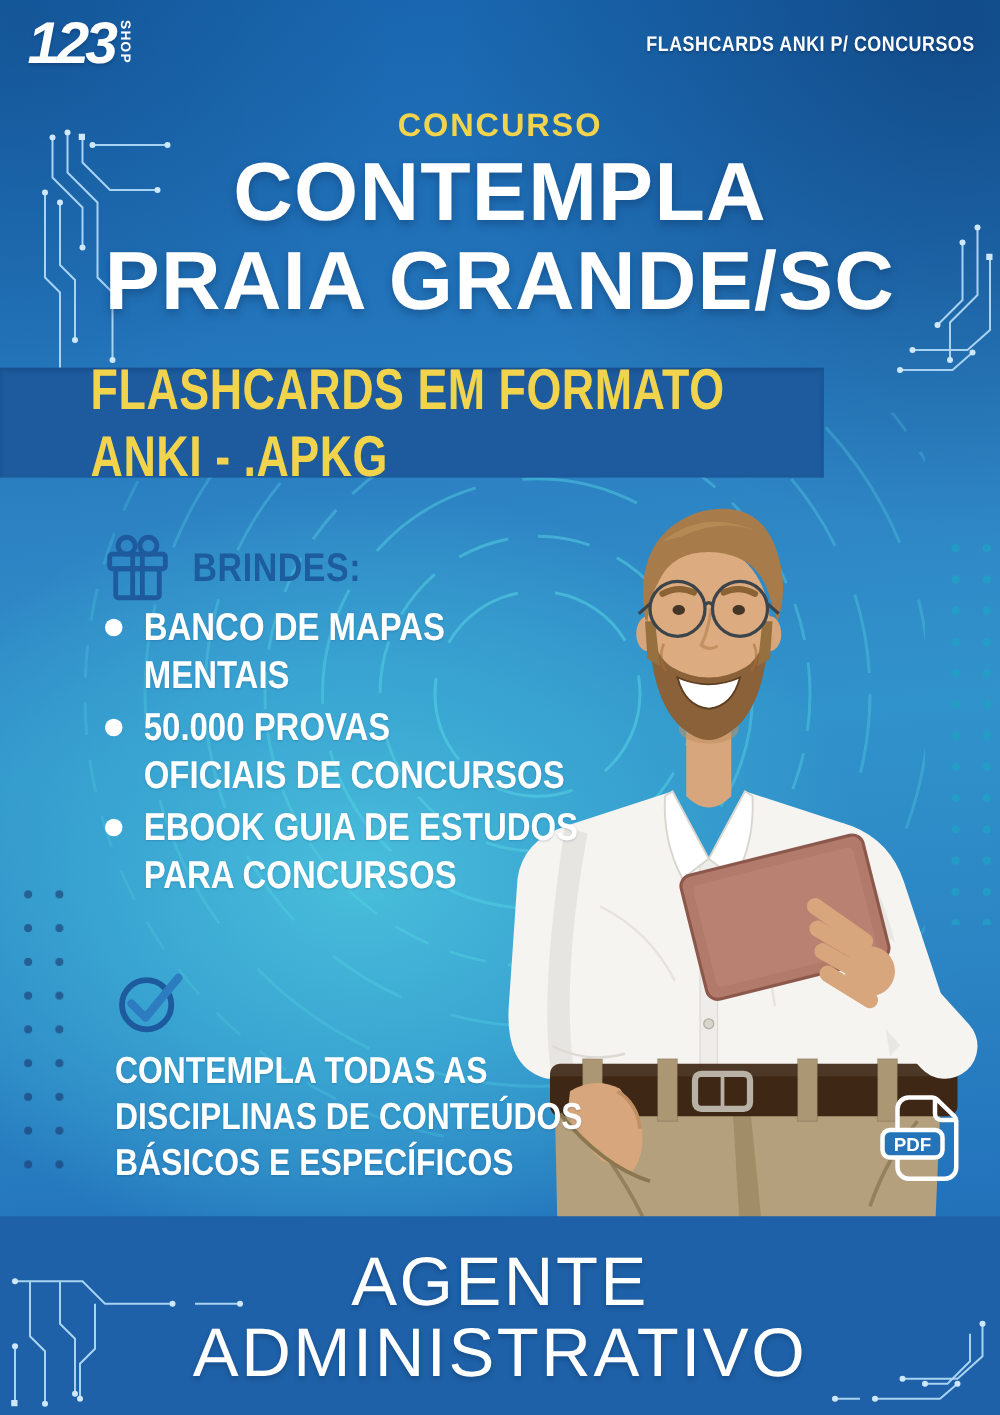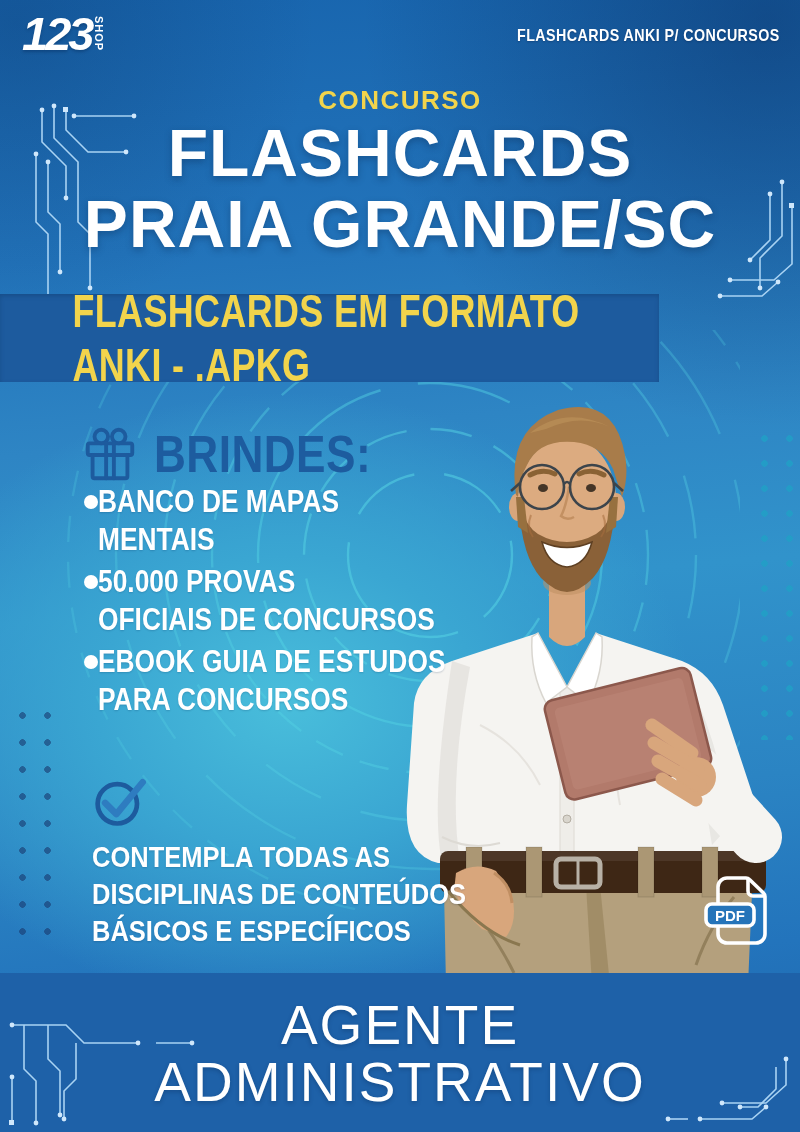--- a/index.html
+++ b/index.html
@@ -28,26 +28,26 @@
   .tagline{right:20px;top:26px;color:#fff;font-size:17px;font-weight:bold;letter-spacing:.5px;z-index:3;text-shadow:0 1px 2px rgba(0,30,70,.35);}
   .kicker{left:0;top:85px;width:100%;text-align:center;color:#f2d44c;font-size:26px;font-weight:bold;letter-spacing:1.5px;z-index:3;}
   .title{left:0;top:118px;width:100%;text-align:center;color:#fff;font-weight:bold;font-size:66px;line-height:71px;letter-spacing:1px;z-index:3;text-shadow:0 3px 7px rgba(8,40,80,.35);}
 
   
   .format-banner{left:0;top:294px;width:659px;height:88px;background:#1d5b9e;z-index:3;display:flex;align-items:center;justify-content:center;box-shadow:0 2px 4px rgba(8,40,80,.25) inset;}
   .format-banner span{color:#f2d44c;font-size:46px;font-weight:bold;letter-spacing:.5px;}
 
   
   .sec-head{display:flex;align-items:center;gap:14px;z-index:3;}
-  .sec-head h2{margin:0;color:#1d5c9f;font-size:52px;font-weight:bold;letter-spacing:.5px;}
+  .sec-head h2{margin:0;color:#1d5c9f;font-size:32px;font-weight:bold;letter-spacing:.5px;}
   .brindes-head{left:80px;top:424px;}
   .edital-head{left:92px;top:772px;}
 
   .bullets{left:84px;top:483px;width:380px;margin:0;padding:0;list-style:none;z-index:3;}
-  .bullets li{display:flex;margin-bottom:4px;}
+  .bullets li{display:flex;gap:17px;margin-bottom:4px;}
   .bdot{width:14px;height:14px;border-radius:50%;background:#fff;margin-top:12px;flex:none;}
   .btext{color:#fff;font-size:31px;line-height:38px;font-weight:bold;white-space:nowrap;text-shadow:0 1px 2px rgba(0,40,80,.2);}
   .btext span{display:block;}
 
   .edital-body{left:92px;top:838px;color:#fff;font-size:30px;line-height:37px;font-weight:bold;white-space:nowrap;z-index:3;text-shadow:0 1px 2px rgba(0,40,80,.2);}
   .edital-body span{display:block;}
 
   
   .footer{left:0;top:973px;width:800px;height:159px;background:#1e61a8;z-index:4;}
   .footer-text{position:absolute;left:0;top:24px;width:100%;text-align:center;color:#fff;font-weight:normal;font-size:55px;line-height:57px;letter-spacing:2px;text-shadow:0 2px 4px rgba(6,36,76,.3);}
@@ -127,21 +127,21 @@
     <span class="logo-num">123</span>
     <span class="logo-word">SHOP</span>
   </div>
 
   <div class="abs kicker">CONCURSO</div>
 
   <div class="abs tagline">
     <span class="cond-right">FLASHCARDS ANKI P/ CONCURSOS</span>
   </div>
   <h1 class="abs title" style="margin:0;">
-    <span>FLASHCARDS</span><br>
+    <span>CONTEMPLA</span><br>
     <span>PRAIA GRANDE/SC</span>
   </h1>
 
   <div class="abs format-banner">
     <span class="cond-center">FLASHCARDS EM FORMATO ANKI - .APKG</span>
   </div>
 
   <svg class="abs man-svg" width="410" height="600" viewBox="0 0 410 600" role="img">
 
     <path d="M48 478 Q14 470 17 420 L24 318 Q28 288 62 276 L148 248 L177 302 L206 248 L292 276 Q322 288 333 320 L372 438 Q382 462 374 478 Z" fill="#f5f4f1"></path>

